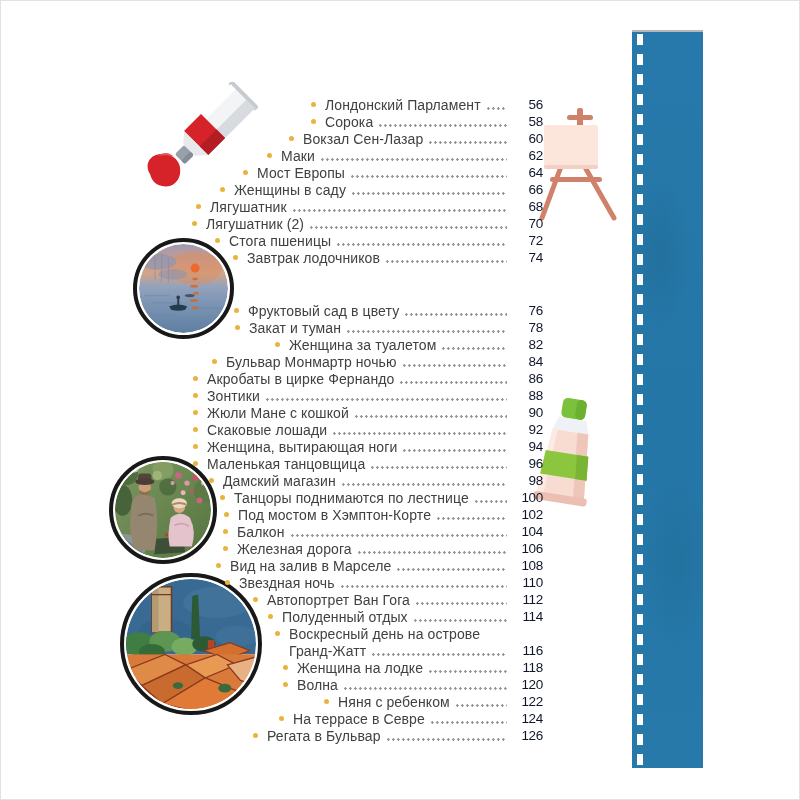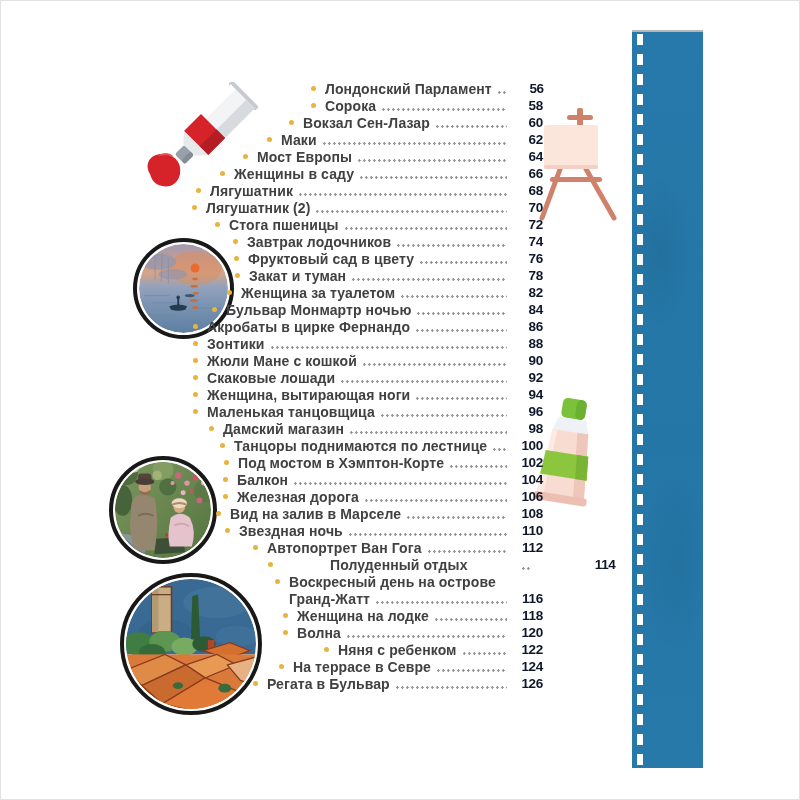--- a/index.html
+++ b/index.html
@@ -2,21 +2,21 @@
 <html><head>
 <meta charset="utf-8">
 <style>
   html,body{margin:0;padding:0;background:#fff;}
   .page{
     position:relative;width:800px;height:800px;background:#ffffff;
     font-family:"Liberation Sans",sans-serif;overflow:hidden;
     box-shadow:inset 0 0 0 1px #e2e2e2;
   }
   
-  .toc{position:absolute;left:0;top:80px;width:543px;color:#414143;font-weight:bold;}
+  .toc{position:absolute;left:0;top:96px;width:543px;color:#414143;}
   .toc-entry{display:block;}
   .toc-line{display:flex;align-items:center;height:17px;font-size:14px;}
   .bullet{flex:0 0 5px;width:5px;height:5px;border-radius:50%;background:#e8b43c;margin-right:9px;}
   .title{white-space:nowrap;letter-spacing:.1px;color:#414143;}
   .leader{
     flex:1;height:3px;margin:7px 4px 0 6px;min-width:10px;
     background-image:radial-gradient(circle at 1.4px 1.5px,#97979b 1.05px,transparent 1.45px);
     background-size:5px 3px;background-repeat:repeat-x;
   }
   .pagenum{flex:0 0 32px;text-align:right;font-size:13.5px;color:#0f172a;letter-spacing:-.3px;}
@@ -314,37 +314,37 @@
       </div>
       <div class="toc-entry">
         <div class="toc-line" style="padding-left: 233px;">
           <span class="bullet"></span>
           <span class="title">Завтрак лодочников</span>
           <span class="leader"></span>
           <span class="pagenum">74</span>
         </div>
       </div>
       <div class="toc-entry">
-        <div class="toc-line" style="padding-left: 234px;">
+        <div class="toc-line" style="padding-left: 234px; margin-top: 36px;">
           <span class="bullet"></span>
           <span class="title">Фруктовый сад в цвету</span>
           <span class="leader"></span>
           <span class="pagenum">76</span>
         </div>
       </div>
       <div class="toc-entry">
         <div class="toc-line" style="padding-left: 235px;">
           <span class="bullet"></span>
           <span class="title">Закат и туман</span>
           <span class="leader"></span>
           <span class="pagenum">78</span>
         </div>
       </div>
       <div class="toc-entry">
-        <div class="toc-line" style="padding-left: 227px;">
+        <div class="toc-line" style="padding-left: 227px; margin-left: 48px;">
           <span class="bullet"></span>
           <span class="title">Женщина за туалетом</span>
           <span class="leader"></span>
           <span class="pagenum">82</span>
         </div>
       </div>
       <div class="toc-entry">
         <div class="toc-line" style="padding-left: 212px;">
           <span class="bullet"></span>
           <span class="title">Бульвар Монмартр ночью</span>
@@ -458,21 +458,21 @@
       </div>
       <div class="toc-entry">
         <div class="toc-line" style="padding-left: 253px;">
           <span class="bullet"></span>
           <span class="title">Автопортрет Ван Гога</span>
           <span class="leader"></span>
           <span class="pagenum">112</span>
         </div>
       </div>
       <div class="toc-entry">
-        <div class="toc-line" style="padding-left: 268px; gap: 48px;">
+        <div class="toc-line" style="padding-left: 268px;">
           <span class="bullet"></span>
           <span class="title">Полуденный отдых</span>
           <span class="leader"></span>
           <span class="pagenum">114</span>
         </div>
       </div>
       <div class="toc-entry">
         <div class="toc-line" style="padding-left: 275px;">
           <span class="bullet"></span>
           <span class="title">Воскресный день на острове</span>

